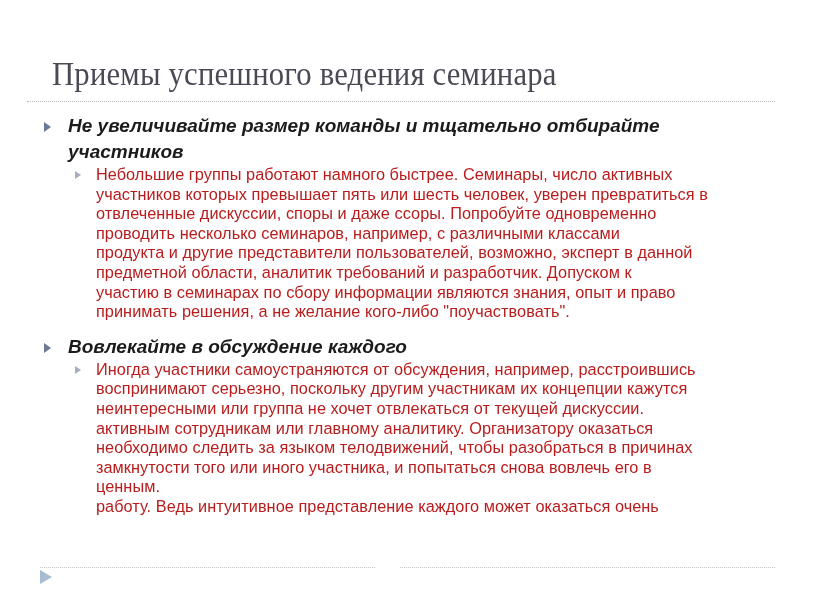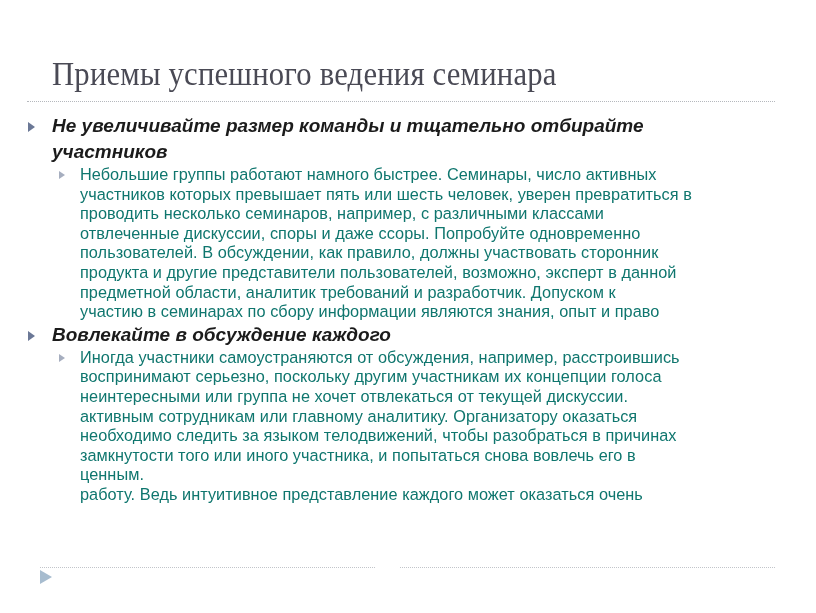--- a/index.html
+++ b/index.html
@@ -53,21 +53,21 @@
       left: 40px;
       top: 570px;
       width: 0;
       height: 0;
       border-top: 7px solid transparent;
       border-bottom: 7px solid transparent;
       border-left: 12px solid #a7bccf;
     }
     .content {
       position: absolute;
-      left: 24px;
+      left: 40px;
       top: 113px;
       width: 760px;
     }
     .lvl1 {
       position: relative;
       padding-left: 28px;
       font-family: "Liberation Sans", sans-serif;
       font-style: italic;
       font-weight: bold;
       font-size: 19px;
@@ -83,70 +83,70 @@
       border-top: 5px solid transparent;
       border-bottom: 5px solid transparent;
       border-left: 7px solid #6b7896;
     }
     .lvl2 {
       position: relative;
       padding-left: 56px;
       font-family: "Liberation Sans", sans-serif;
       font-size: 16.3px;
       line-height: 19.6px;
-      color: #0f766e;
+      color: #b91c1c;
       margin-top: 0px;
       letter-spacing: 0.05px;
     }
     .lvl2 .arrow {
       position: absolute;
       left: 35px;
       top: 6px;
       width: 0;
       height: 0;
       border-top: 4px solid transparent;
       border-bottom: 4px solid transparent;
       border-left: 6px solid #a6aebf;
     }
-    .block2 { }
+    .block2 { margin-top: 12px; }
     .line { display: block; white-space: nowrap; }
   </style>
 </head>
 <body>
 
 <div class="slide-title">Приемы успешного ведения семинара</div>
 <div class="title-rule"></div>
 
 <div class="content">
 
   <div class="lvl1">
     <span class="arrow"></span>
     <span class="line">Не увеличивайте размер команды и тщательно отбирайте</span>
     <span class="line">участников</span>
   </div>
   <div class="lvl2">
     <span class="arrow"></span>
     <span class="line">Небольшие группы работают намного быстрее. Семинары, число активных</span>
     <span class="line">участников которых превышает пять или шесть человек, уверен превратиться в</span>
+    <span class="line">отвлеченные дискуссии, споры и даже ссоры. Попробуйте одновременно</span>
     <span class="line">проводить несколько семинаров, например, с различными классами</span>
-    <span class="line">отвлеченные дискуссии, споры и даже ссоры. Попробуйте одновременно</span>
-    <span class="line">пользователей. В обсуждении, как правило, должны участвовать сторонник</span>
     <span class="line">продукта и другие представители пользователей, возможно, эксперт в данной</span>
     <span class="line">предметной области, аналитик требований и разработчик. Допуском к</span>
     <span class="line">участию в семинарах по сбору информации являются знания, опыт и право</span>
+    <span class="line">принимать решения, а не желание кого-либо "поучаствовать".</span>
   </div>
 
   <div class="lvl1 block2">
     <span class="arrow"></span>
     <span class="line">Вовлекайте в обсуждение каждого</span>
   </div>
   <div class="lvl2">
     <span class="arrow"></span>
     <span class="line">Иногда участники самоустраняются от обсуждения, например, расстроившись</span>
-    <span class="line">воспринимают серьезно, поскольку другим участникам их концепции голоса</span>
+    <span class="line">воспринимают серьезно, поскольку другим участникам их концепции кажутся</span>
     <span class="line">неинтересными или группа не хочет отвлекаться от текущей дискуссии.</span>
     <span class="line">активным сотрудникам или главному аналитику. Организатору оказаться</span>
     <span class="line">необходимо следить за языком телодвижений, чтобы разобраться в причинах</span>
     <span class="line">замкнутости того или иного участника, и попытаться снова вовлечь его в</span>
     <span class="line">ценным.</span>
     <span class="line">работу. Ведь интуитивное представление каждого может оказаться очень</span>
   </div>
 </div>
 
 <div class="bottom-rule"></div>

